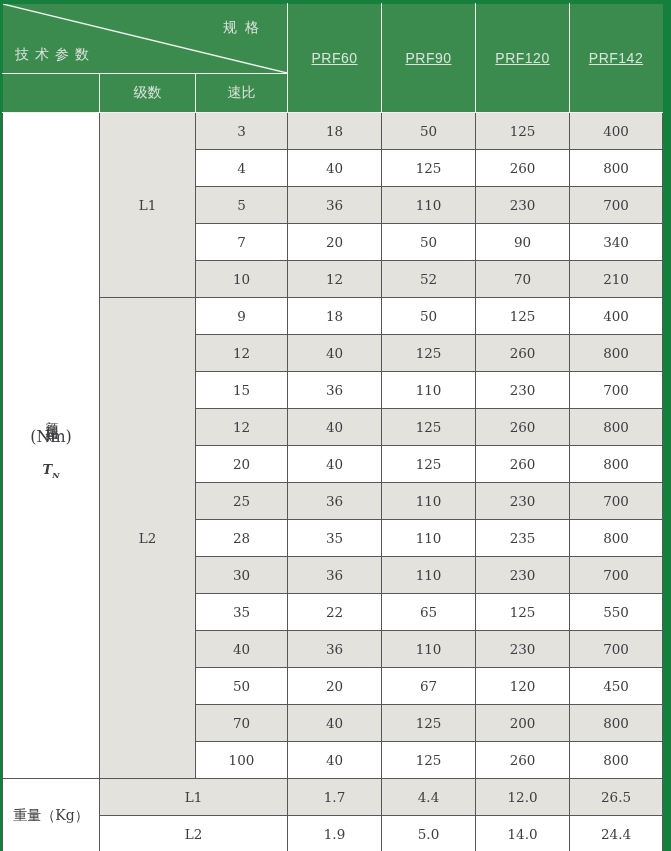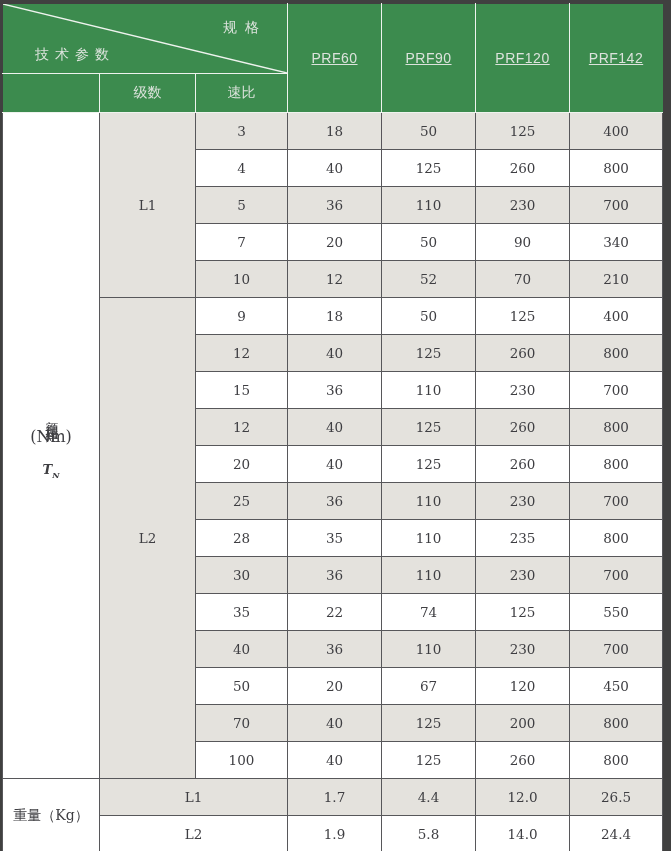--- a/index.html
+++ b/index.html
@@ -1,19 +1,19 @@
 <!DOCTYPE html>
 <html><head>
 <meta charset="utf-8">
 <style>
   html,body{margin:0;padding:0;}
   .page{
     position:relative;
     width:671px;height:851px;
-    background:#404040;
+    background:#15803d;
     overflow:hidden;
     font-family:"Liberation Sans", sans-serif;
   }
   table.spec-table{
     position:absolute;left:2px;top:3px;
     width:660px;height:841px;
     border-collapse:collapse;
     table-layout:fixed;
   }
   td,th{padding:0;margin:0;}
@@ -26,21 +26,21 @@
     border:1px solid #eef3ee;
   }
   .hr1{height:70px;}
   .hr2{height:39px;}
   th.diag{position:relative;border-top-color:transparent;border-left-color:transparent;}
   th.model{letter-spacing:0.5px;}
   th.model-last{border-right-color:transparent;}
   th.model-top{border-top-color:transparent;text-decoration:underline;}
   th.empty-h{border-left-color:transparent;}
   svg.diagline{position:absolute;left:0;top:0;width:100%;height:100%;display:block;}
-  .diag-bl{position:absolute;left:12px;bottom:9px;letter-spacing:6px;margin-left:20px;}
+  .diag-bl{position:absolute;left:12px;bottom:9px;letter-spacing:6px;}
   .diag-tr{position:absolute;right:20px;top:15px;letter-spacing:8px;}
   
   tbody td{
     border:1px solid #57575a;
     text-align:center;vertical-align:middle;
     font-family:"DejaVu Serif","Liberation Serif",serif;
     font-size:13.5px;
     color:#3e3e42;
     background:#ffffff;
     height:36px;
@@ -191,21 +191,21 @@
         <tr class="shade">
           <td class="ratio-cell">30</td>
           <td class="val">36</td>
           <td class="val">110</td>
           <td class="val">230</td>
           <td class="val">700</td>
         </tr>
         <tr>
           <td class="ratio-cell">35</td>
           <td class="val">22</td>
-          <td class="val">74</td>
+          <td class="val">65</td>
           <td class="val">125</td>
           <td class="val">550</td>
         </tr>
         <tr class="shade">
           <td class="ratio-cell">40</td>
           <td class="val">36</td>
           <td class="val">110</td>
           <td class="val">230</td>
           <td class="val">700</td>
         </tr>
@@ -236,19 +236,19 @@
         <td class="label-cell weight-label" rowspan="2">重量（Kg）</td>
         <td class="stage-span" colspan="2">L1</td>
         <td class="val">1.7</td>
         <td class="val">4.4</td>
         <td class="val">12.0</td>
         <td class="val">26.5</td>
       </tr>
       <tr class="wrow">
         <td class="stage-span" colspan="2">L2</td>
         <td class="val">1.9</td>
-        <td class="val">5.8</td>
+        <td class="val">5.0</td>
         <td class="val">14.0</td>
         <td class="val">24.4</td>
       </tr>
     </tbody>
   </table>
 </div>
 
 </body></html>

